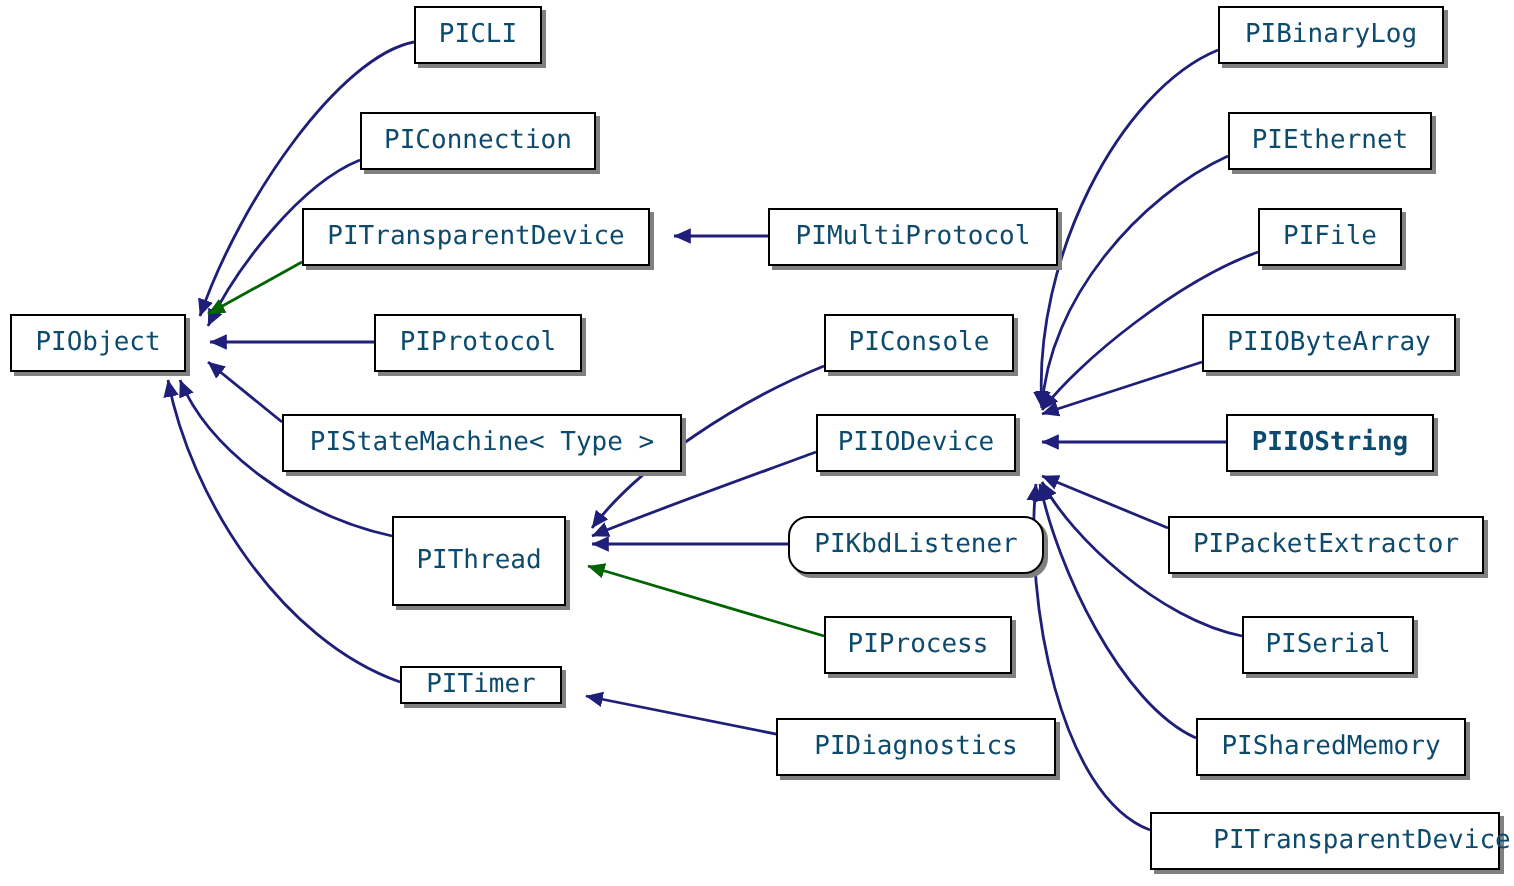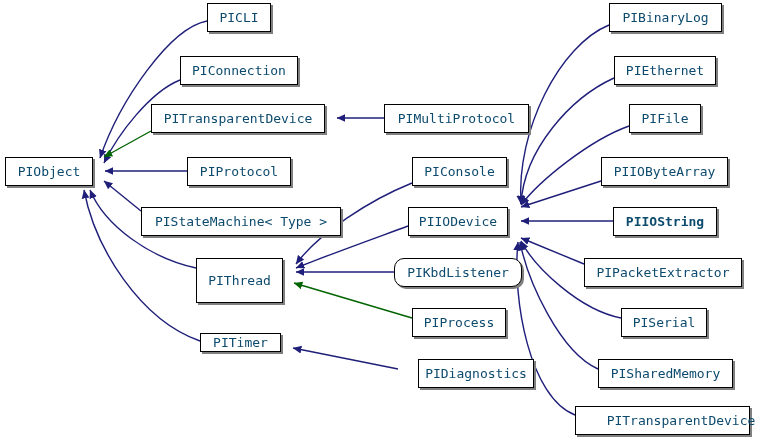--- a/index.html
+++ b/index.html
@@ -119,21 +119,21 @@
       </div>
       <div class="node" style="left: 408px; top: 207px; width: 100px; height: 29px;">
         <span class="node-label">PIIODevice</span>
       </div>
       <div class="node" style="left: 394px; top: 258px; width: 128px; height: 29px; border-radius: 10px;">
         <span class="node-label">PIKbdListener</span>
       </div>
       <div class="node" style="left: 412px; top: 308px; width: 94px; height: 29px;">
         <span class="node-label">PIProcess</span>
       </div>
-      <div class="node" style="left: 418px; top: 359px; width: 116px; height: 29px; text-align: center;">
+      <div class="node" style="left: 388px; top: 359px; width: 140px; height: 29px; text-align: center;">
         <span class="node-label">PIDiagnostics</span>
       </div>
       <div class="node" style="left: 609px; top: 3px; width: 113px; height: 29px;">
         <span class="node-label">PIBinaryLog</span>
       </div>
       <div class="node" style="left: 614px; top: 56px; width: 102px; height: 29px;">
         <span class="node-label">PIEthernet</span>
       </div>
       <div class="node" style="left: 629px; top: 104px; width: 72px; height: 29px;">
         <span class="node-label">PIFile</span>

